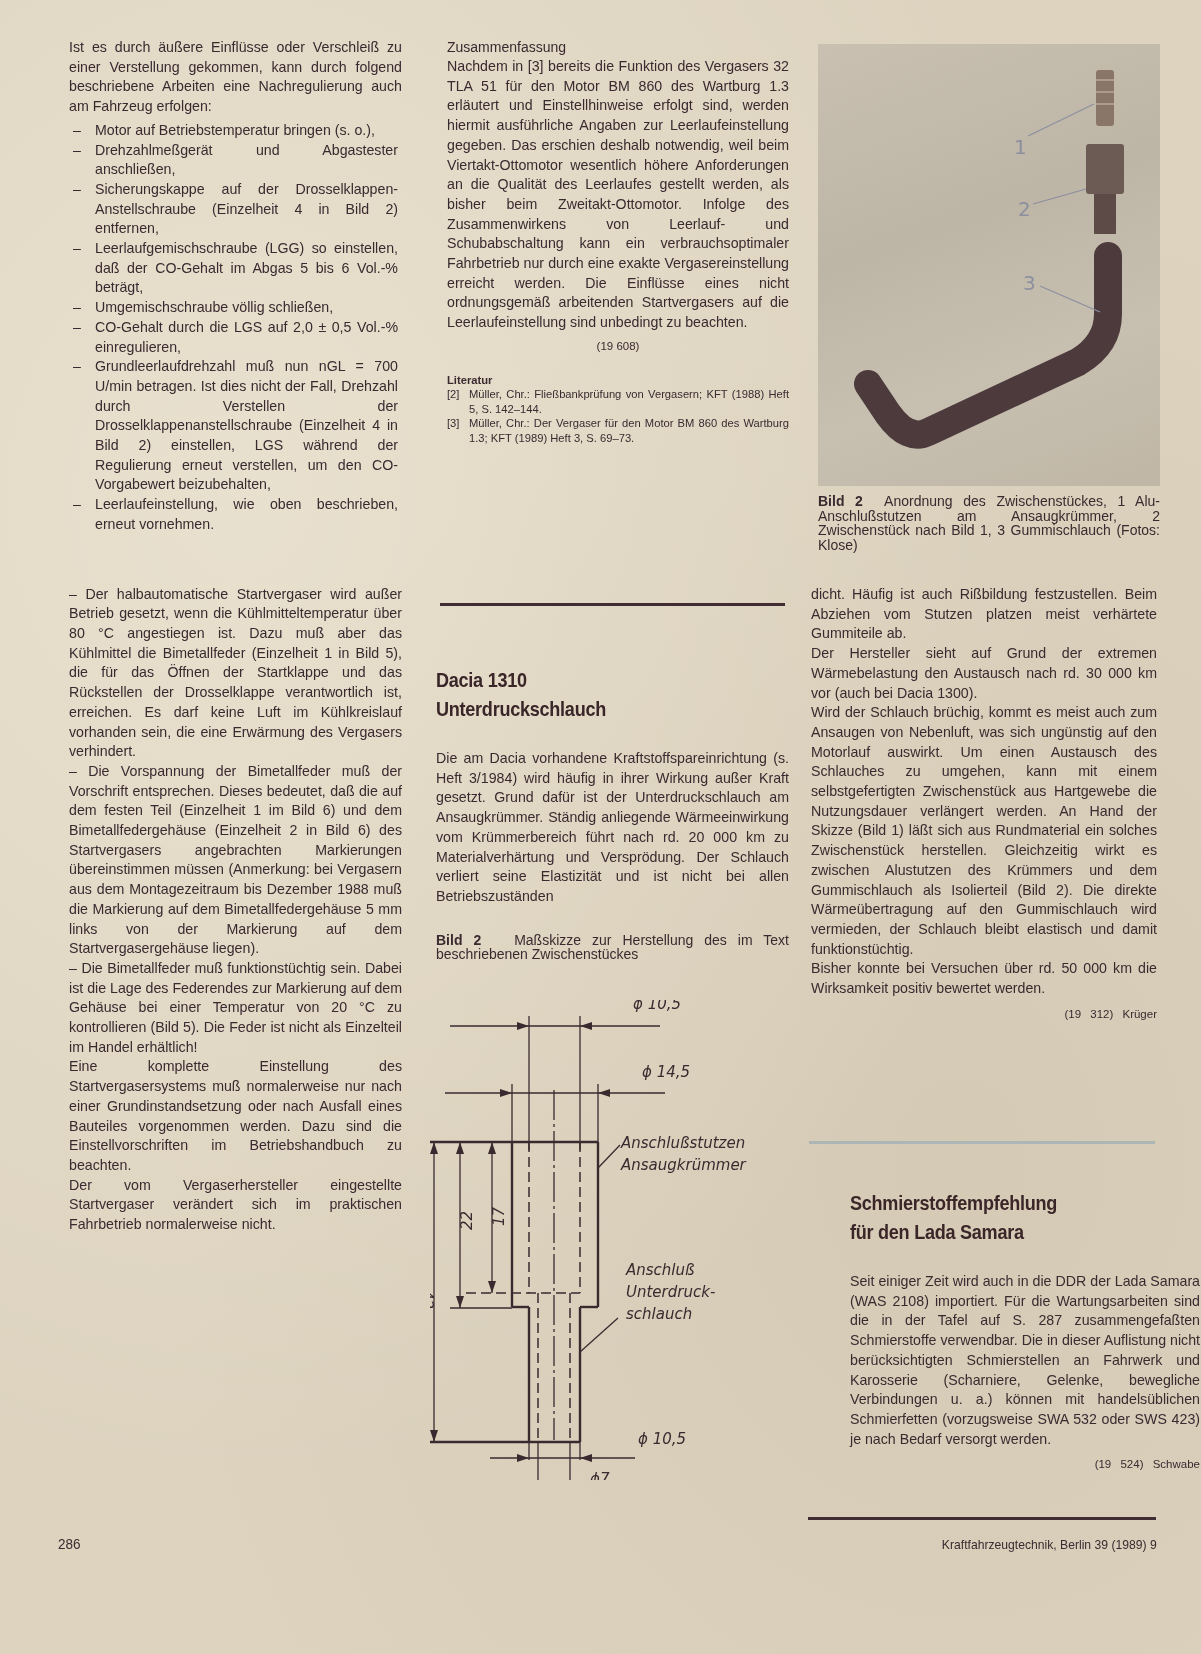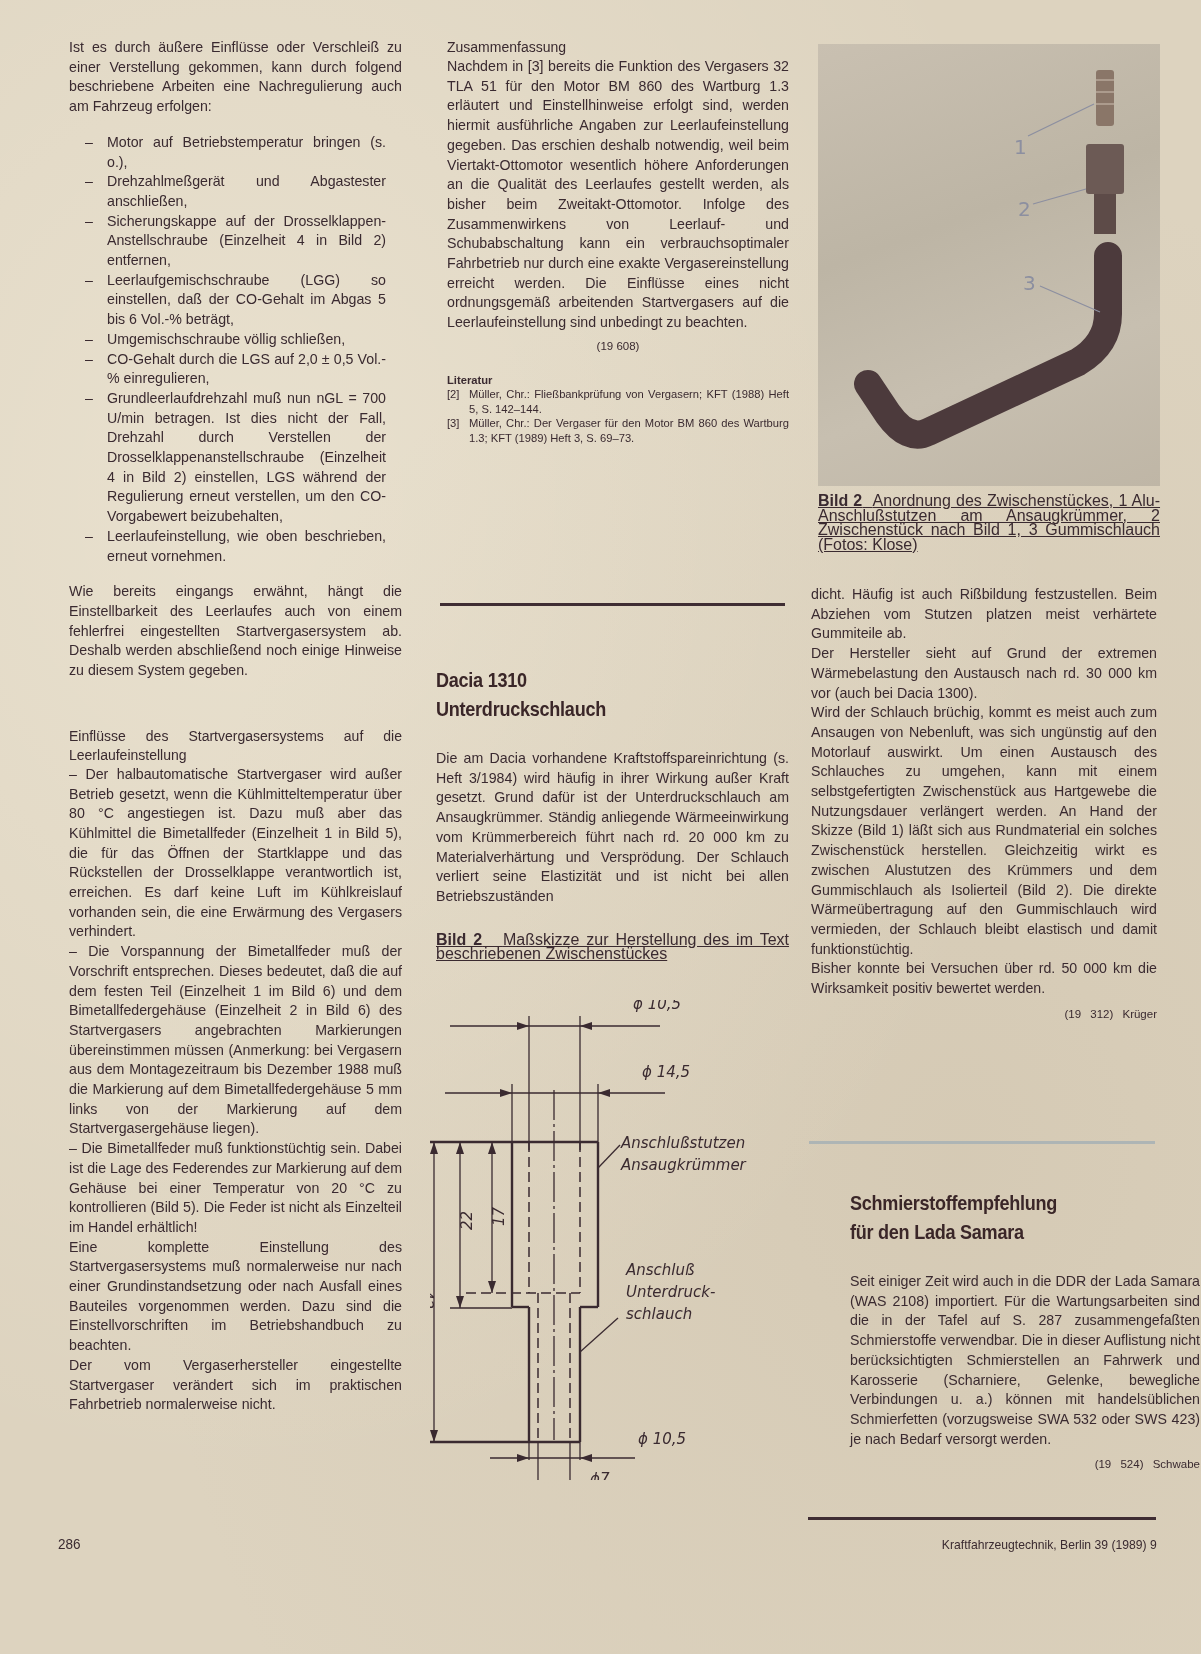--- a/index.html
+++ b/index.html
@@ -11,33 +11,33 @@
       radial-gradient(ellipse at 80% 70%, rgba(190,175,150,0.25), transparent 60%);
     color:#3a2a30;
     font-family:"Liberation Sans", sans-serif;
   }
   .col { position:absolute; font-size:14.2px; line-height:19.7px; text-align:justify; }
   .col p { margin:0; }
   .col1 { left:69px; top:38px; width:333px; }
   .col2 { left:447px; top:38px; width:342px; }
   .col3 { left:811px; top:585px; width:346px; }
   .h-small { font-weight:normal; font-size:14px; line-height:19px; }
-  .dash-list { margin:16px; padding:0; list-style:none; }
+  .dash-list { margin:4px; padding:0; list-style:none; }
   .dash-list li { padding-left:22px; text-indent:-22px; }
   .dash-list li::before { content:"–"; display:inline-block; width:22px; text-indent:0; }
   .gap { height:46px; }
   .ref-code { text-align:center; font-size:11.5px; margin-top:4px; }
   .lit { font-size:11.2px; line-height:14.5px; margin-top:16px; }
   .lit .lit-h { font-weight:bold; }
   .lit .ref { padding-left:22px; text-indent:-22px; text-align:justify; }
   .lit .ref .num { display:inline-block; width:22px; text-indent:0; }
   .rule-dark { position:absolute; height:3px; background:#3f2d33; }
   .rule-light { position:absolute; height:3px; background:#aeb5b5; }
   .big-h { font-family:"Liberation Sans", sans-serif; font-weight:bold; font-size:21px; line-height:29px; transform:scaleX(0.86); transform-origin:left; white-space:nowrap; letter-spacing:-0.3px; color:#3a2628; }
-  .caption { font-size:16px; line-height:14.6px; text-align:justify;text-decoration:underline; }
+  .caption { font-size:14px; line-height:14.6px; text-align:justify; }
   .caption b { font-weight:bold; }
   .photo {
     position:absolute; left:818px; top:44px; width:342px; height:442px;
     background:linear-gradient(160deg,#c9c0b1 0%,#bdb5a5 40%,#c7bfb0 70%,#bfb6a6 100%);
   }
   .fig1 { position:absolute; left:430px; top:1000px; width:360px; height:480px; }
   .drawing-label { font-family:"DejaVu Sans", sans-serif; font-style:italic; font-size:15px; fill:#3a2a30; }
   .footer-page { position:absolute; left:58px; top:1535px; font-size:15px; transform:scaleX(0.9); transform-origin:left; }
   .footer-journal { position:absolute; right:44px; top:1537px; font-size:13.5px; transform:scaleX(0.9); transform-origin:right; white-space:nowrap; }
   .credit { text-align:right; font-size:11.5px; margin-top:6px; word-spacing:6px; }
@@ -50,23 +50,21 @@
   <ul class="dash-list">
     <li>Motor auf Betriebstemperatur bringen (s. o.),</li>
     <li>Drehzahlmeßgerät und Abgastester anschließen,</li>
     <li>Sicherungskappe auf der Drosselklappen-Anstellschraube (Einzelheit 4 in Bild 2) entfernen,</li>
     <li>Leerlaufgemischschraube (LGG) so einstellen, daß der CO-Gehalt im Abgas 5 bis 6 Vol.-% beträgt,</li>
     <li>Umgemischschraube völlig schließen,</li>
     <li>CO-Gehalt durch die LGS auf 2,0 ± 0,5 Vol.-% einregulieren,</li>
     <li>Grundleerlaufdrehzahl muß nun nGL = 700 U/min betragen. Ist dies nicht der Fall, Drehzahl durch Verstellen der Drosselklappenanstellschraube (Einzelheit 4 in Bild 2) einstellen, LGS während der Regulierung erneut verstellen, um den CO-Vorgabewert beizubehalten,</li>
     <li>Leerlaufeinstellung, wie oben beschrieben, erneut vornehmen.</li>
   </ul>
-  <p>Wie bereits eingangs erwähnt, hängt die Einstellbarkeit des Leerlaufes auch von einem fehlerfrei eingestellten Startvergasersystem ab. Deshalb werden abschließend noch einige Hinweise zu diesem System gegeben.</p>
   <div class="gap"></div>
-  <div class="h-small">Einflüsse des Startvergasersystems auf die Leerlaufeinstellung</div>
   <p>– Der halbautomatische Startvergaser wird außer Betrieb gesetzt, wenn die Kühlmitteltemperatur über 80 °C angestiegen ist. Dazu muß aber das Kühlmittel die Bimetallfeder (Einzelheit 1 in Bild 5), die für das Öffnen der Startklappe und das Rückstellen der Drosselklappe verantwortlich ist, erreichen. Es darf keine Luft im Kühlkreislauf vorhanden sein, die eine Erwärmung des Vergasers verhindert.</p>
   <p>– Die Vorspannung der Bimetallfeder muß der Vorschrift entsprechen. Dieses bedeutet, daß die auf dem festen Teil (Einzelheit 1 im Bild 6) und dem Bimetallfedergehäuse (Einzelheit 2 in Bild 6) des Startvergasers angebrachten Markierungen übereinstimmen müssen (Anmerkung: bei Vergasern aus dem Montagezeitraum bis Dezember 1988 muß die Markierung auf dem Bimetallfedergehäuse 5 mm links von der Markierung auf dem Startvergasergehäuse liegen).</p>
   <p>– Die Bimetallfeder muß funktionstüchtig sein. Dabei ist die Lage des Federendes zur Markierung auf dem Gehäuse bei einer Temperatur von 20 °C zu kontrollieren (Bild 5). Die Feder ist nicht als Einzelteil im Handel erhältlich!</p>
   <p>Eine komplette Einstellung des Startvergasersystems muß normalerweise nur nach einer Grundinstandsetzung oder nach Ausfall eines Bauteiles vorgenommen werden. Dazu sind die Einstellvorschriften im Betriebshandbuch zu beachten.</p>
   <p>Der vom Vergaserhersteller eingestellte Startvergaser verändert sich im praktischen Fahrbetrieb normalerweise nicht.</p>
 </div>
 
 <div class="col col2">
   <div class="h-small">Zusammenfassung</div>
   <p>Nachdem in [3] bereits die Funktion des Vergasers 32 TLA 51 für den Motor BM 860 des Wartburg 1.3 erläutert und Einstellhinweise erfolgt sind, werden hiermit ausführliche Angaben zur Leerlaufeinstellung gegeben. Das erschien deshalb notwendig, weil beim Viertakt-Ottomotor wesentlich höhere Anforderungen an die Qualität des Leerlaufes gestellt werden, als bisher beim Zweitakt-Ottomotor. Infolge des Zusammenwirkens von Leerlauf- und Schubabschaltung kann ein verbrauchsoptimaler Fahrbetrieb nur durch eine exakte Vergasereinstellung erreicht werden. Die Einflüsse eines nicht ordnungsgemäß arbeitenden Startvergasers auf die Leerlaufeinstellung sind unbedingt zu beachten.</p>

